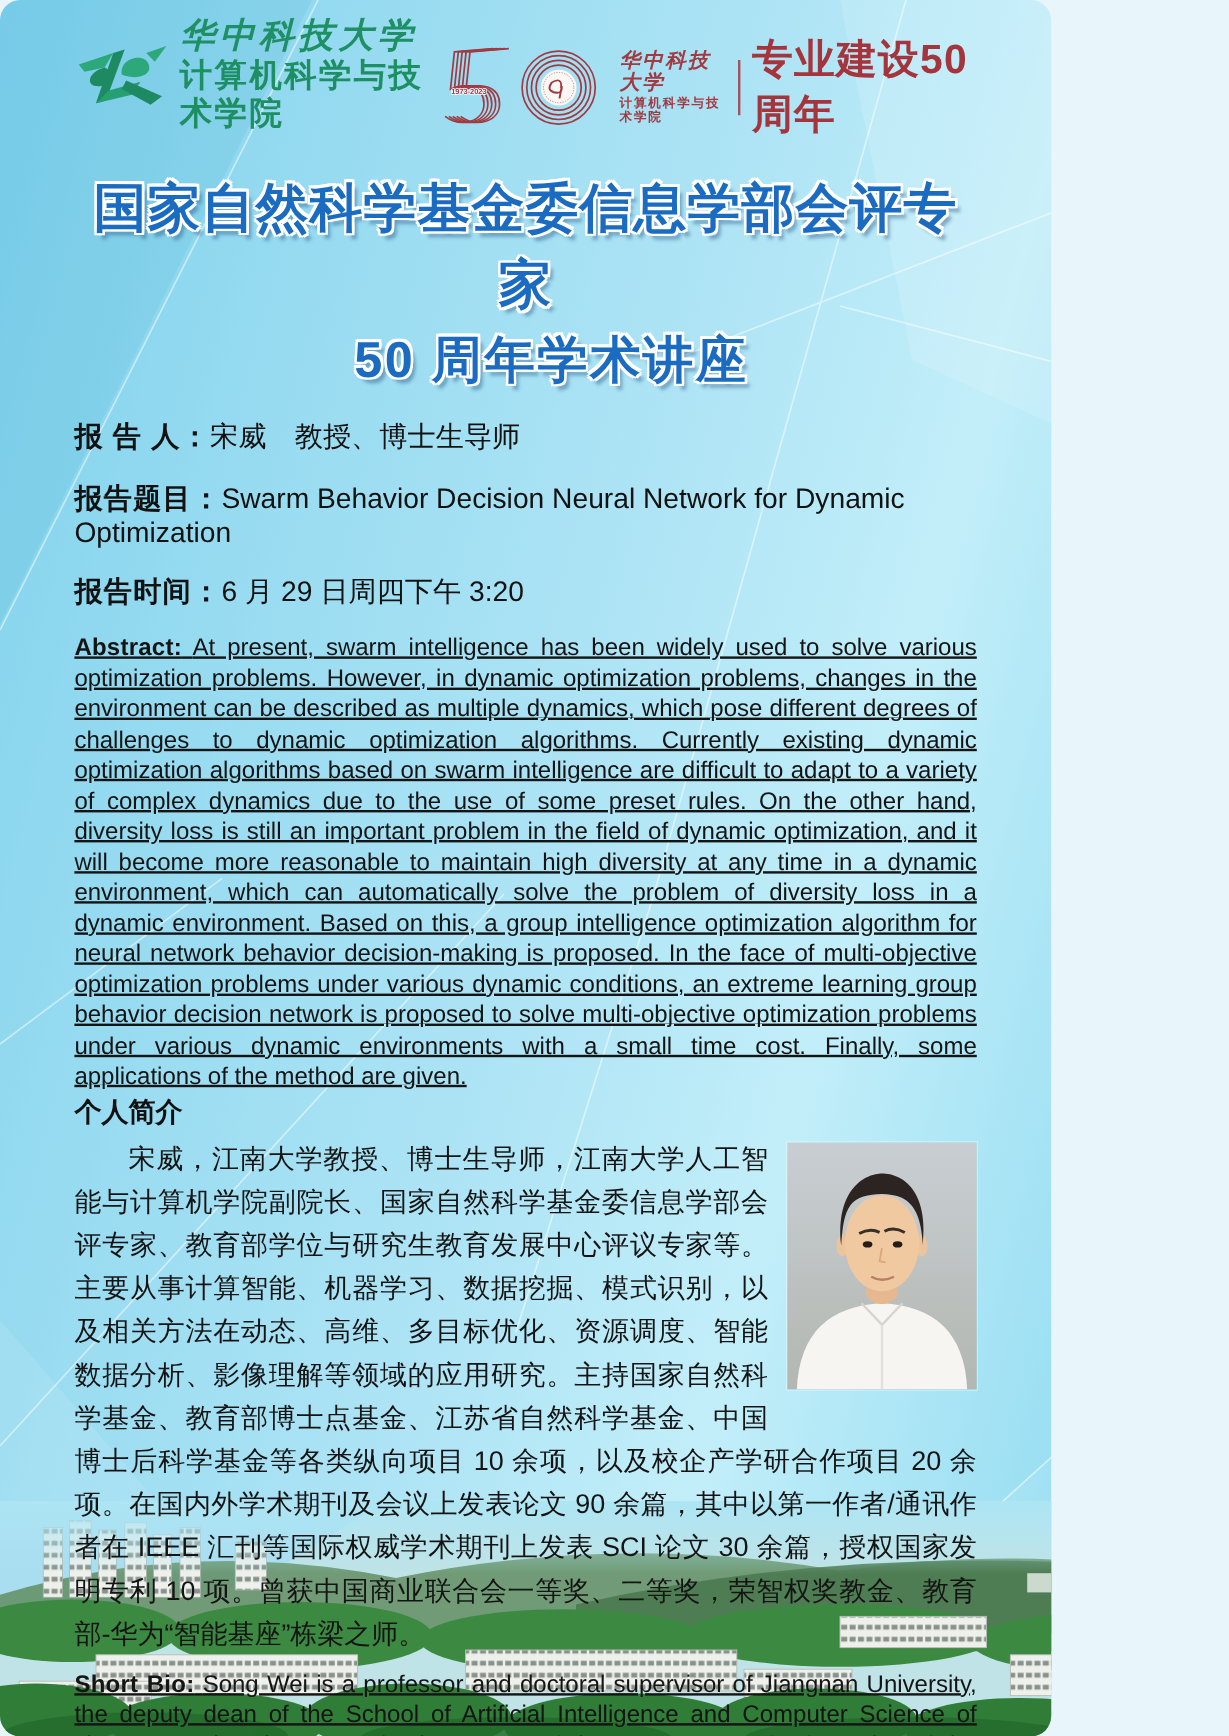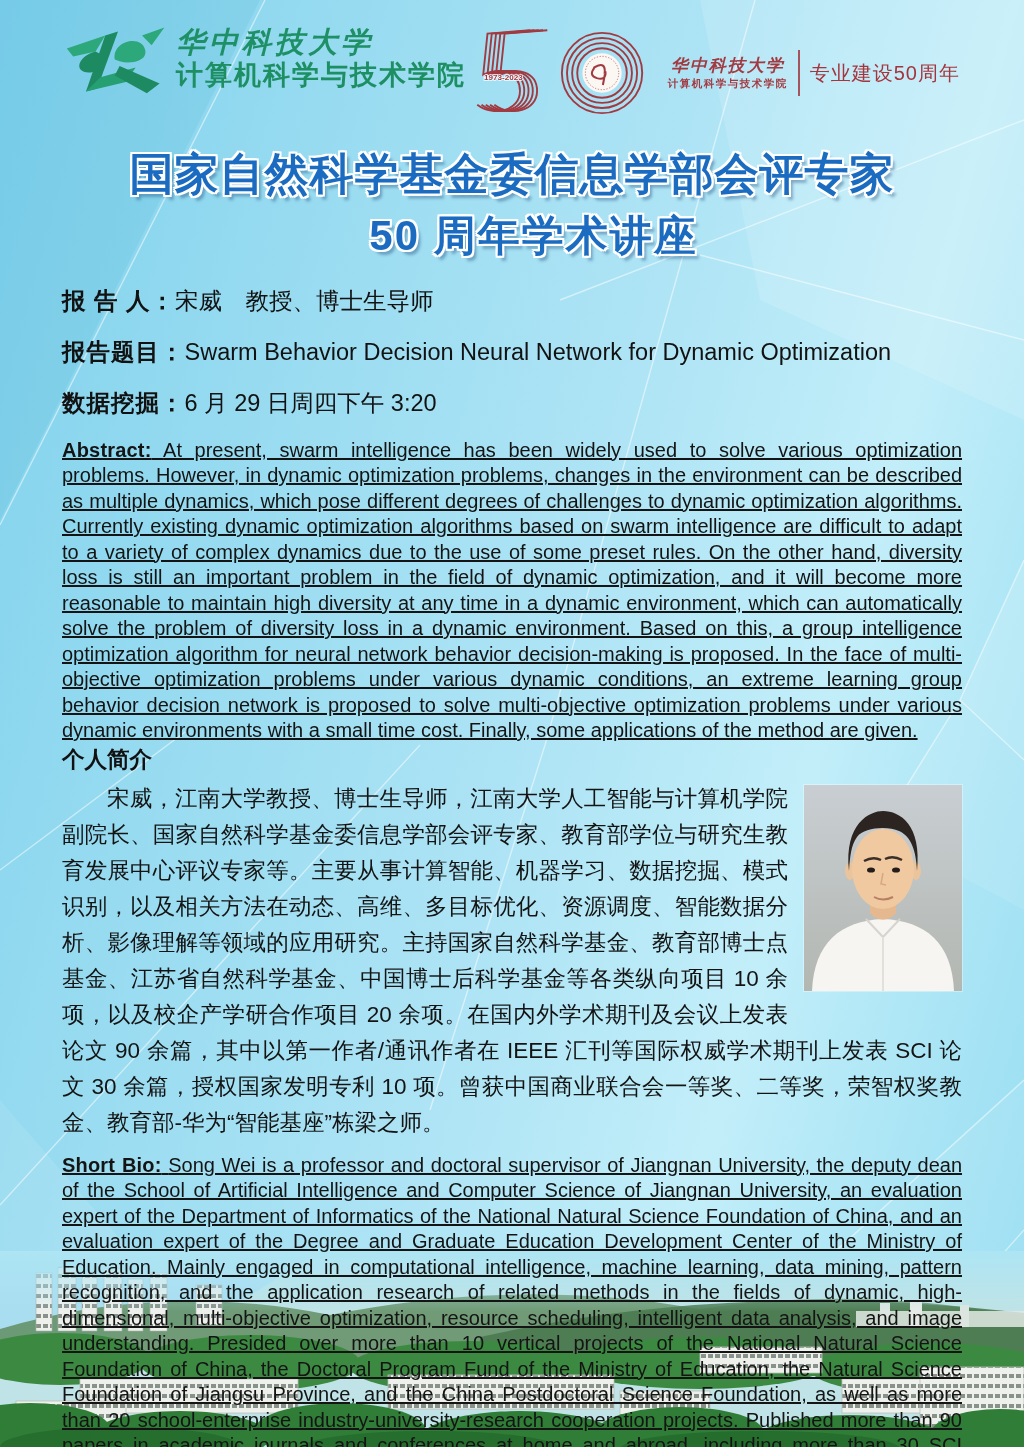--- a/index.html
+++ b/index.html
@@ -1,37 +1,37 @@
 <!DOCTYPE html>
 <html><head>
 <meta charset="utf-8">
 <style>
   html,body{margin:0;padding:0;}
   body{font-family:"Liberation Sans","DejaVu Sans",sans-serif;background:#e8f6fb;}
-  .page{position:relative;width:1024px;height:1447px;overflow:hidden;
-        background:linear-gradient(105deg,#7fd2ec 0%,#9adcf1 28%,#aee4f5 52%,#c2eef9 72%,#93dcf1 100%);}
+  .page{position:relative;width:876px;height:1447px;overflow:hidden;
+        background:linear-gradient(105deg,#7fd2ec 0%,#9adcf1 28%,#aee4f5 52%,#c2eef9 72%,#93dcf1 100%);border-radius:17px;}
   .bg-pattern{position:absolute;inset:0;z-index:0;}
   .campus{position:absolute;left:0;bottom:0;width:1024px;height:196px;z-index:0;}
   .content{position:relative;z-index:2;padding:0 62px;}
 
   
   .header{display:flex;justify-content:space-between;align-items:flex-start;padding:14px 0 0 0;}
   .logo-left{display:flex;align-items:center;gap:10px;}
   .logo-left-text{display:flex;flex-direction:column;line-height:1.12;}
   .uni-script{font-family:"Liberation Serif","DejaVu Serif",serif;font-style:italic;font-weight:bold;
               font-size:29px;color:#1f9066;letter-spacing:4px;}
   .school-name{font-size:27px;font-weight:bold;color:#1d8f63;letter-spacing:2px;margin-top:2px;}
   .school-name-en{font-size:12.5px;color:#21916a;margin-top:3px;letter-spacing:.2px;}
   .logo-right{display:flex;align-items:center;gap:10px;margin-top:6px;padding-right:2px;}
   .anniv-mid{display:flex;flex-direction:column;align-items:center;line-height:1.1;}
   .anniv-uni{font-family:"Liberation Serif","DejaVu Serif",serif;font-style:italic;font-weight:bold;
              font-size:17px;color:#a23a41;letter-spacing:2px;}
   .anniv-school{font-size:10.5px;color:#a23a41;font-weight:bold;letter-spacing:1.5px;margin-top:2px;}
   .anniv-divider{width:2px;height:46px;background:#a23a41;opacity:.85;}
-  .anniv-slogan{font-size:20px;font-weight:normal;color:#a5353d;letter-spacing:1px;}
+  .anniv-slogan{font-size:34px;font-weight:bold;color:#a5353d;letter-spacing:1px;}
 
   
   .title{margin:16px 0 0;text-align:center;font-weight:bold;color:#1b6cc0;line-height:1.45;
          text-shadow:-2px -2px 0 #fff,2px -2px 0 #fff,-2px 2px 0 #fff,2px 2px 0 #fff,
                      0 -2px 0 #fff,0 2px 0 #fff,-2px 0 0 #fff,2px 0 0 #fff,
                      4px 5px 3px rgba(15,60,115,.38);}
   .title .t1{font-size:44px;letter-spacing:1px;}
   .title .t2{font-size:42px;letter-spacing:2px;padding-left:43px;}
 
   
@@ -204,21 +204,21 @@
     </h1>
 
     <div class="info">
       <div class="row">
         <span class="lbl">报 告 人：</span><span class="val">宋威　教授、博士生导师</span>
       </div>
       <div class="row">
         <span class="lbl">报告题目：</span><span class="val">Swarm Behavior Decision Neural Network for Dynamic Optimization</span>
       </div>
       <div class="row">
-        <span class="lbl">数据挖掘：</span><span class="val">6 月 29 日周四下午 3:20</span>
+        <span class="lbl">报告时间：</span><span class="val">6 月 29 日周四下午 3:20</span>
       </div>
     </div>
 
     <p class="para"><b>Abstract:</b> <span>At present, swarm intelligence has been widely used to solve various optimization problems. However, in dynamic optimization problems, changes in the environment can be described as multiple dynamics, which pose different degrees of challenges to dynamic optimization algorithms. Currently existing dynamic optimization algorithms based on swarm intelligence are difficult to adapt to a variety of complex dynamics due to the use of some preset rules. On the other hand, diversity loss is still an important problem in the field of dynamic optimization, and it will become more reasonable to maintain high diversity at any time in a dynamic environment, which can automatically solve the problem of diversity loss in a dynamic environment. Based on this, a group intelligence optimization algorithm for neural network behavior decision-making is proposed. In the face of multi-objective optimization problems under various dynamic conditions, an extreme learning group behavior decision network is proposed to solve multi-objective optimization problems under various dynamic environments with a small time cost. Finally, some applications of the method are given.</span></p>
 
     <section class="profile">
       <h2>个人简介</h2>
       <div class="portrait">
         <svg width="158" height="206" viewBox="0 0 158 206">
           <defs>

